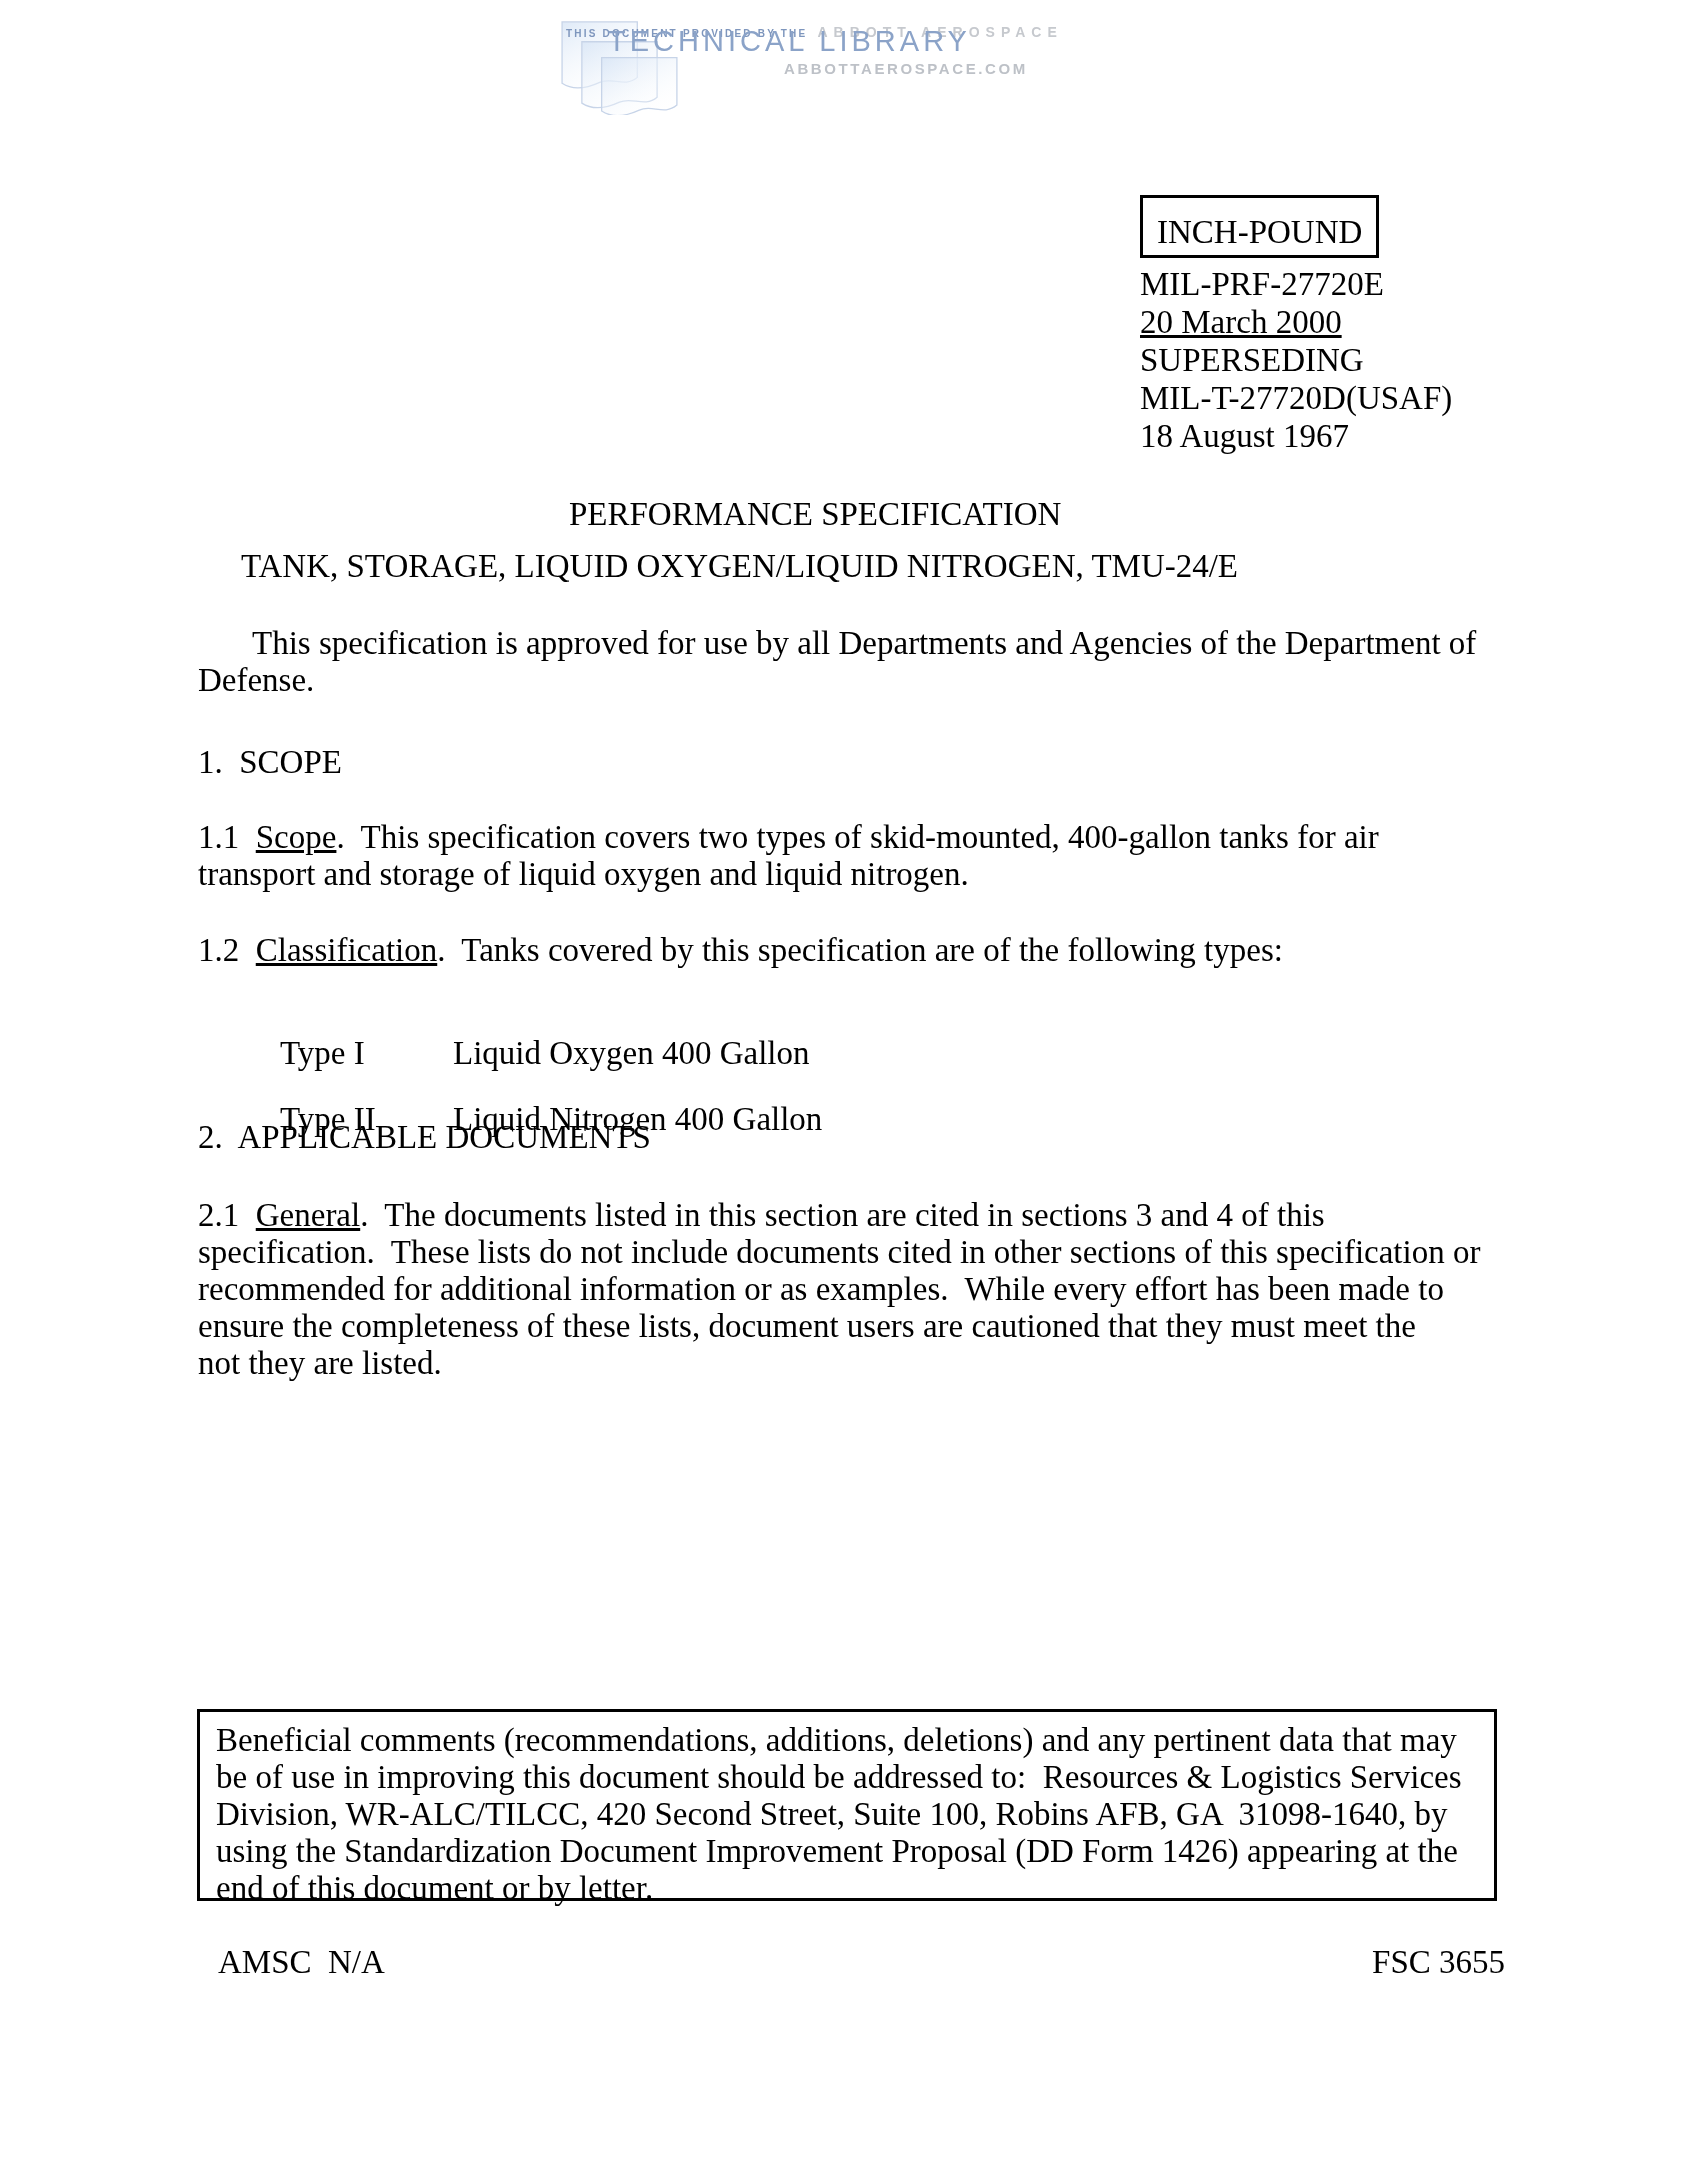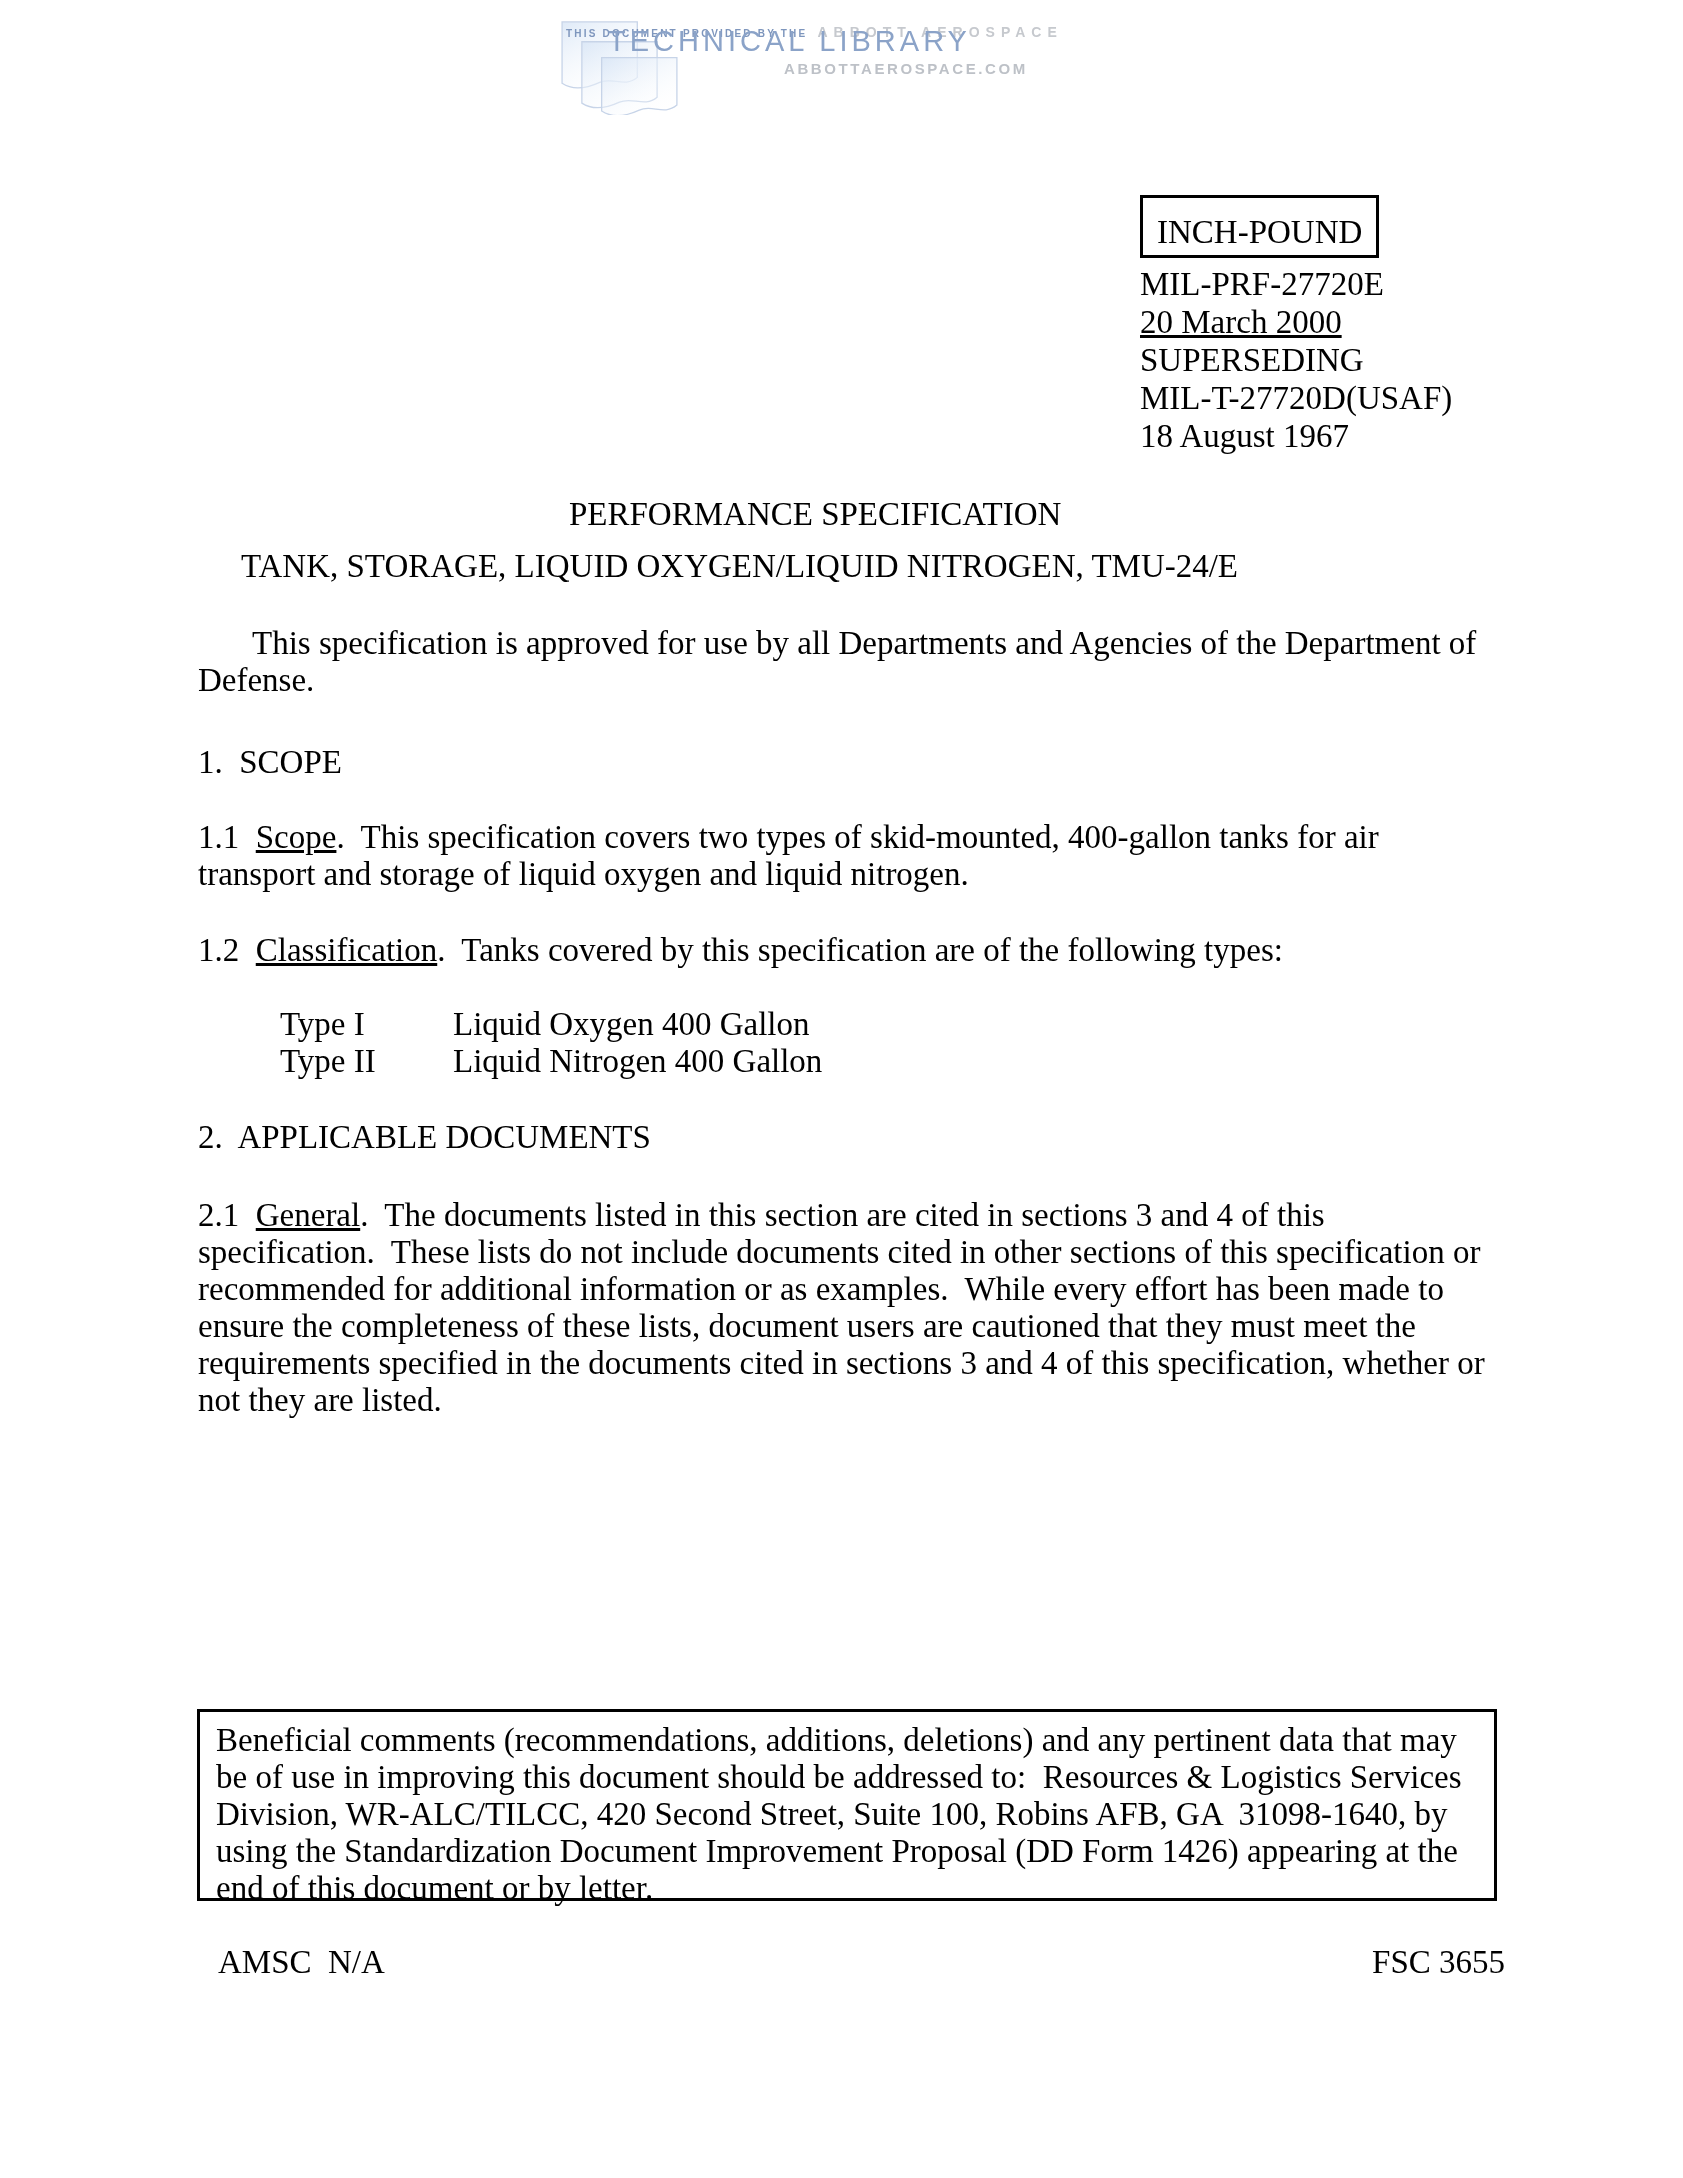--- a/index.html
+++ b/index.html
@@ -29,21 +29,21 @@
   
   .title1{position:absolute;left:569px;top:472px;white-space:pre;margin-top:24px;}
   .title2{position:absolute;left:241px;top:548px;white-space:pre;}
 
   
   .approval{position:absolute;left:198px;top:625px;}
   .s1h{position:absolute;left:198px;top:744px;}
   .p11{position:absolute;left:198px;top:819px;}
   .p12{position:absolute;left:198px;top:932px;}
   .types{position:absolute;left:280px;top:1006px;}
-  .type-row{display:flex;line-height:37px;}
+  .type-row{display:flex;line-height:37px;margin-top:29px;}
   .type-name{width:173px;white-space:pre;}
   .type-desc{white-space:pre;}
   .s2h{position:absolute;left:198px;top:1119px;}
   .p21{position:absolute;left:198px;top:1197px;}
 
   
   .cbox{
     position:absolute;left:197px;top:1709px;width:1300px;height:192px;
     border:3px solid #000;box-sizing:border-box;padding:10px 16px 0 16px;
   }
@@ -118,21 +118,20 @@
     </div>
   </div>
 
   <div class="s2h line">2.  APPLICABLE DOCUMENTS</div>
 
   <div class="p21">
     <div class="line"><span>2.1  </span><span class="u">General</span><span>.  The documents listed in this section are cited in sections 3 and 4 of this</span></div>
     <div class="line">specification.  These lists do not include documents cited in other sections of this specification or</div>
     <div class="line">recommended for additional information or as examples.  While every effort has been made to</div>
     <div class="line">ensure the completeness of these lists, document users are cautioned that they must meet the</div>
-    <div class="line">requirements specified in the documents cited in sections 3 and 4 of this specification, whether or</div>
     <div class="line">not they are listed.</div>
   </div>
 
   <div class="cbox">
     <div class="line">Beneficial comments (recommendations, additions, deletions) and any pertinent data that may</div>
     <div class="line">be of use in improving this document should be addressed to:  Resources &amp; Logistics Services</div>
     <div class="line">Division, WR-ALC/TILCC, 420 Second Street, Suite 100, Robins AFB, GA  31098-1640, by</div>
     <div class="line">using the Standardization Document Improvement Proposal (DD Form 1426) appearing at the</div>
     <div class="line">end of this document or by letter.</div>
   </div>

